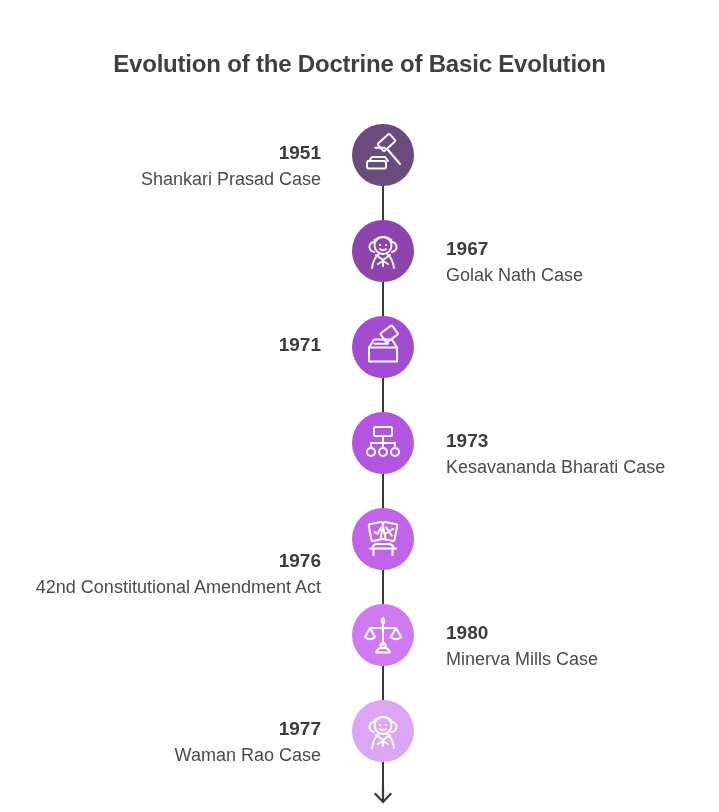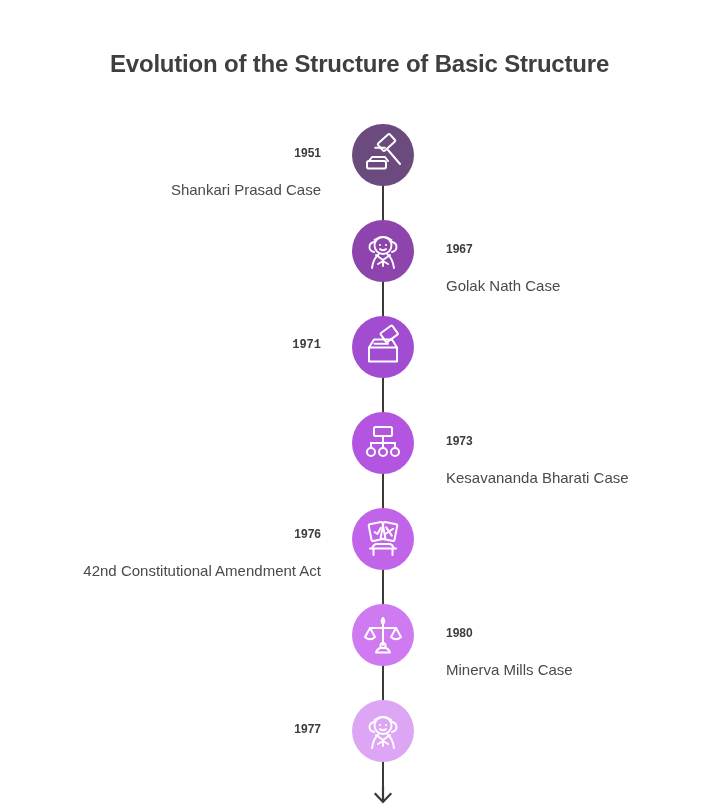--- a/index.html
+++ b/index.html
@@ -62,36 +62,36 @@
   }
   .entry-text.left {
     left: 21px;
     text-align: right;
   }
   .entry-text.right {
     left: 446px;
     text-align: left;
   }
   .year {
-    font-size: 12px;
+    font-size: 19px;
     font-weight: bold;
     color: #3c3c3c;
     line-height: 20px;
   }
   .label {
-    font-size: 15px;
+    font-size: 18px;
     color: #4a4a4a;
     line-height: 25px;
-    margin-top: 14px;
+    margin-top: 4px;
   }
 </style>
 </head>
 <body>
 
-<div class="page-title">Evolution of the Structure of Basic Structure</div>
+<div class="page-title">Evolution of the Doctrine of Basic Evolution</div>
 
 <div class="spine"></div>
 
 <svg class="spine-arrow" viewBox="0 0 24 18">
   <path d="M12 0 L12 14 M4.5 8 L12 16 L19.5 8" fill="none" stroke="#3a3a3a" stroke-width="2.2" stroke-linecap="square"></path>
 </svg>
 
 <div class="node" style="top:124px;background:#6b4a7d;">
   <svg width="62" height="62" viewBox="0 0 62 62">
     <g fill="none" stroke="#ffffff" stroke-width="2" stroke-linejoin="round" stroke-linecap="round">
@@ -134,21 +134,21 @@
 <div class="node" style="top:316px;background:#a24cd1;">
   <svg width="62" height="62" viewBox="0 0 62 62">
     <g fill="none" stroke="#ffffff" stroke-width="2" stroke-linejoin="round" stroke-linecap="round">
       <rect x="30" y="12.5" width="14.5" height="11" rx="1.5" transform="rotate(-36 37 18)"></rect>
       <path d="M17 31.5 L22 23.5 L40 23.5 L45 31.5 Z"></path>
       <path d="M17 31.5 L17 45.5 L45 45.5 L45 31.5"></path>
       <path d="M22.5 27.8 L36 27.8"></path>
     </g>
   </svg>
 </div>
-<div class="entry-text left" style="top:335px;font-family:Liberation Mono, monospace;">
+<div class="entry-text left" style="top:335px;">
   <div class="year">1971</div>
 </div>
 
 <div class="node" style="top:412px;background:#b355e0;">
   <svg width="62" height="62" viewBox="0 0 62 62">
     <g fill="none" stroke="#ffffff" stroke-width="2" stroke-linejoin="round" stroke-linecap="round">
       <rect x="22" y="15" width="18" height="9" rx="1.5"></rect>
       <path d="M31 24 L31 31"></path>
       <path d="M19 31 L43 31"></path>
       <path d="M19 31 L19 36"></path>
@@ -172,21 +172,21 @@
       <path d="M22.5 23.5 L25 26 L29.5 20.5" transform="rotate(-11 25 23.5)"></path>
       <rect x="30" y="15" width="14" height="17" rx="1.4" transform="rotate(11 37 23.5)"></rect>
       <path d="M33.5 20 L40.5 27 M40.5 20 L33.5 27" transform="rotate(11 37 23.5)"></path>
       <path d="M20 40.5 q1.5 -4.5 5 -4.5 L37 36 q3.5 0 5 4.5"></path>
       <path d="M18 40.5 L44 40.5"></path>
       <path d="M21.5 40.5 L21.5 47"></path>
       <path d="M40.5 40.5 L40.5 47"></path>
     </g>
   </svg>
 </div>
-<div class="entry-text left" style="top:524px;">
+<div class="entry-text left" style="top:551px;">
   <div class="year">1976</div>
   <div class="label">42nd Constitutional Amendment Act</div>
 </div>
 
 <div class="node" style="top:604px;background:#cf7af0;">
   <svg width="62" height="62" viewBox="0 0 62 62">
     <g fill="none" stroke="#ffffff" stroke-width="2" stroke-linejoin="round" stroke-linecap="round">
       <path d="M31 14 q2.6 3.2 0 6 q-2.6 -2.8 0 -6"></path>
       <path d="M31 20 L31 41"></path>
       <path d="M18 24 L44 24"></path>
@@ -215,13 +215,14 @@
       <path d="M24 35 L31 40 L38 35"></path>
       <path d="M31 40 L31 46"></path>
       <path d="M20 48 q1.5 -10 6.5 -13.5"></path>
       <path d="M42 48 q-1.5 -10 -6.5 -13.5"></path>
       <path d="M26 44 L31 41 L36 44"></path>
     </g>
   </svg>
 </div>
 <div class="entry-text left" style="top:719px;">
   <div class="year">1977</div>
+  <div class="label">Waman Rao Case</div>
 </div>
 
 </body></html>

